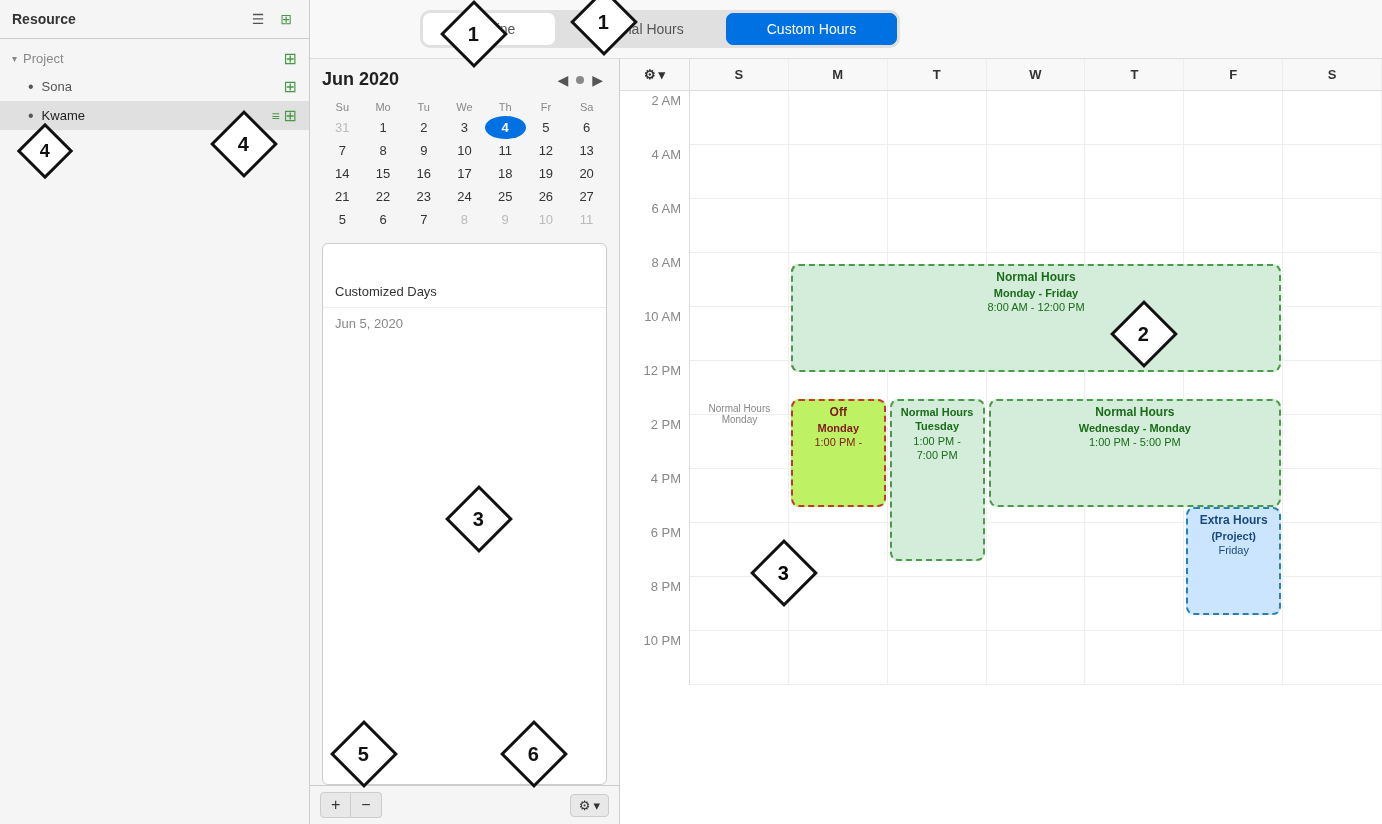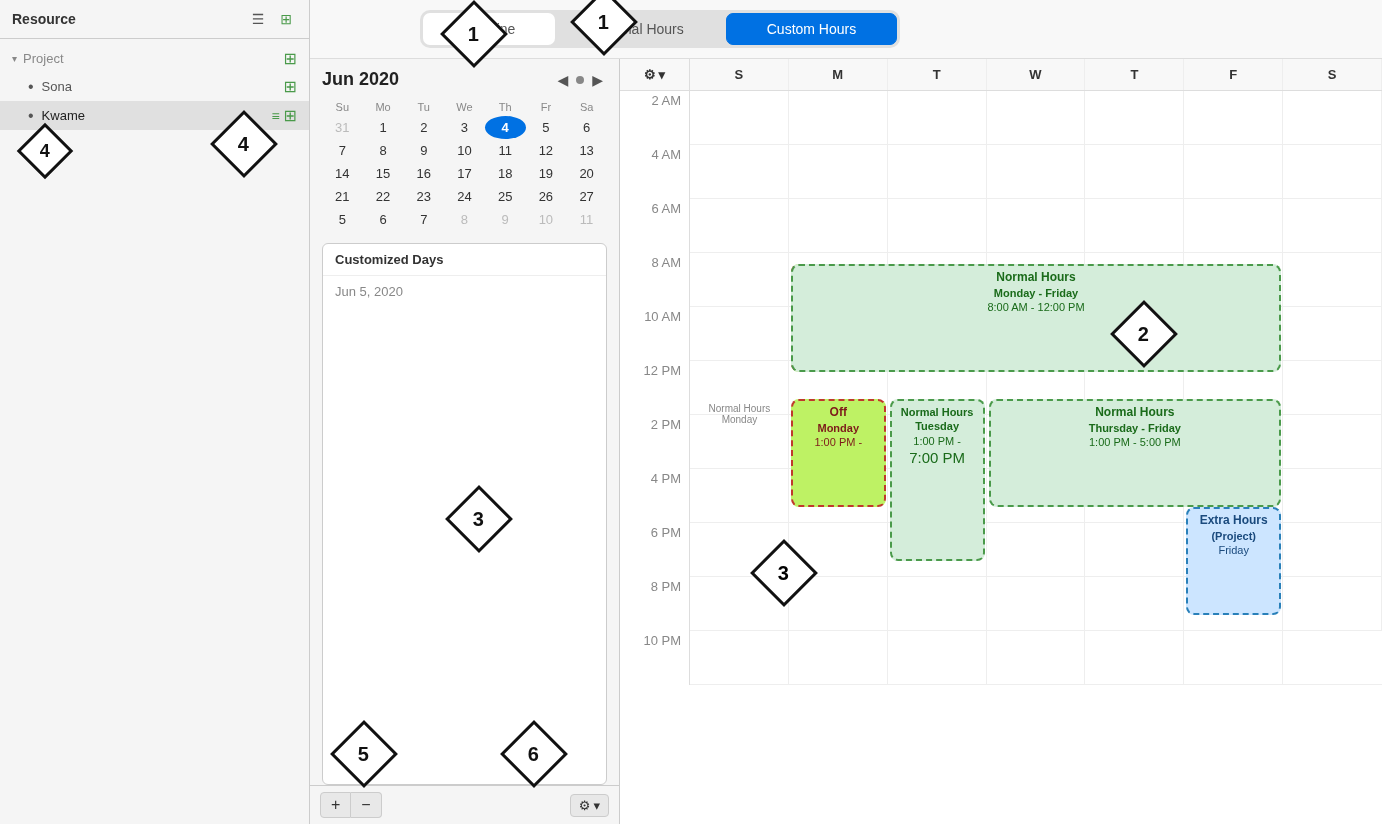--- a/index.html
+++ b/index.html
@@ -45,21 +45,21 @@
     .cal-nav { display: flex; align-items: center; gap: 4px; }
     .cal-nav button { background: none; border: none; cursor: pointer; font-size: 14px; color: #555; padding: 2px 4px; }
     .cal-dot { width: 8px; height: 8px; border-radius: 50%; background: #888; display: inline-block; }
     .cal-grid { width: 100%; border-collapse: collapse; }
     .cal-grid th { text-align: center; font-size: 11px; color: #888; font-weight: 500; padding: 3px 2px; width: 36px; }
     .cal-grid td { text-align: center; font-size: 13px; color: #333; padding: 4px 2px; cursor: pointer; border-radius: 50%; }
     .cal-grid td.today { background: #0071e3; color: #fff; border-radius: 50%; font-weight: 600; }
     .cal-grid td.other-month { color: #bbb; }
 
     .customized-days-section { margin: 10px 12px 0 12px; border: 1px solid #ccc; border-radius: 6px; background: #fff; flex: 1; display: flex; flex-direction: column; overflow: hidden; }
-    .customized-days-header { padding: 8px 12px; font-size: 13px; font-weight: 700; color: #333; border-bottom: 1px solid #eee; }
+    .customized-days-header { padding: 8px 12px; font-size: 13px; font-weight: 400; color: #333; border-bottom: 1px solid #eee; margin-top: 32px; }
     .customized-days-list { flex: 1; overflow-y: auto; }
     .customized-day-item { padding: 8px 12px; font-size: 13px; cursor: pointer; }
     .customized-day-item.selected { color: #333; font-weight: 500; }
     .customized-day-item.secondary { color: #888; }
 
     .left-panel-footer { display: flex; align-items: center; justify-content: space-between; padding: 6px 10px; border-top: 1px solid #ccc; background: #f5f5f5; margin-top: auto; }
     .footer-btn { background: #e8e8e8; border: 1px solid #ccc; border-radius: 4px; padding: 3px 8px; cursor: pointer; font-size: 15px; color: #333; }
     .footer-gear { background: #e8e8e8; border: 1px solid #ccc; border-radius: 4px; padding: 3px 8px; cursor: pointer; font-size: 13px; color: #333; display: flex; align-items: center; gap: 3px; }
 
     
@@ -367,25 +367,25 @@
               </div>
               <div class="sched-event event-red" style="top: 297px; height: 108px; left: calc(14.2857% + 62px); width: calc(14.2857% - 14px); position: absolute;">
                 <div style="font-weight:700;font-size:12px;">Off</div>
                 <div style="font-weight:700;font-size:11px;">Monday</div>
                 <div style="font-size:11px;">1:00 PM -</div>
               </div>
               <div class="sched-event event-green" style="top: 297px; height: 162px; left: calc(28.5714% + 52px); width: calc(14.2857% - 14px); position: absolute;">
                 <div style="font-weight:600;font-size:11px;">Normal Hours</div>
                 <div style="font-weight:600;font-size:11px;">Tuesday</div>
                 <div style="font-weight:400;font-size:11px;">1:00 PM -</div>
-                <div style="font-weight:400;font-size:15px;">7:00 PM</div>
+                <div style="font-weight:400;font-size:11px;">7:00 PM</div>
               </div>
               <div class="sched-event event-green" style="top: 297px; height: 108px; left: calc(42.8571% + 42px); width: calc(42.8571% - 34px); position: absolute;">
                 <div style="font-weight:700;font-size:12px;">Normal Hours</div>
-                <div style="font-weight:700;font-size:11px;">Thursday - Friday</div>
+                <div style="font-weight:700;font-size:11px;">Wednesday - Monday</div>
                 <div style="font-size:11px;">1:00 PM - 5:00 PM</div>
               </div>
               <div class="sched-event event-blue" style="top: 405px; height: 108px; left: calc(71.4286% + 22px); width: calc(14.2857% - 14px); position: absolute;">
                 <div style="font-weight:700;font-size:12px;">Extra Hours</div>
                 <div style="font-weight:700;font-size:11px;">(Project)</div>
                 <div style="font-size:11px;">Friday</div>
               </div>
               <div style="position: absolute; top: 297px; height: 108px; left: calc(0% + 72px); width: calc(14.2857% - 14px); font-size: 10px; color: rgb(136, 136, 136); padding: 4px; text-align: center;">
                 <div>Normal Hours</div>
                 <div>Monday</div>

